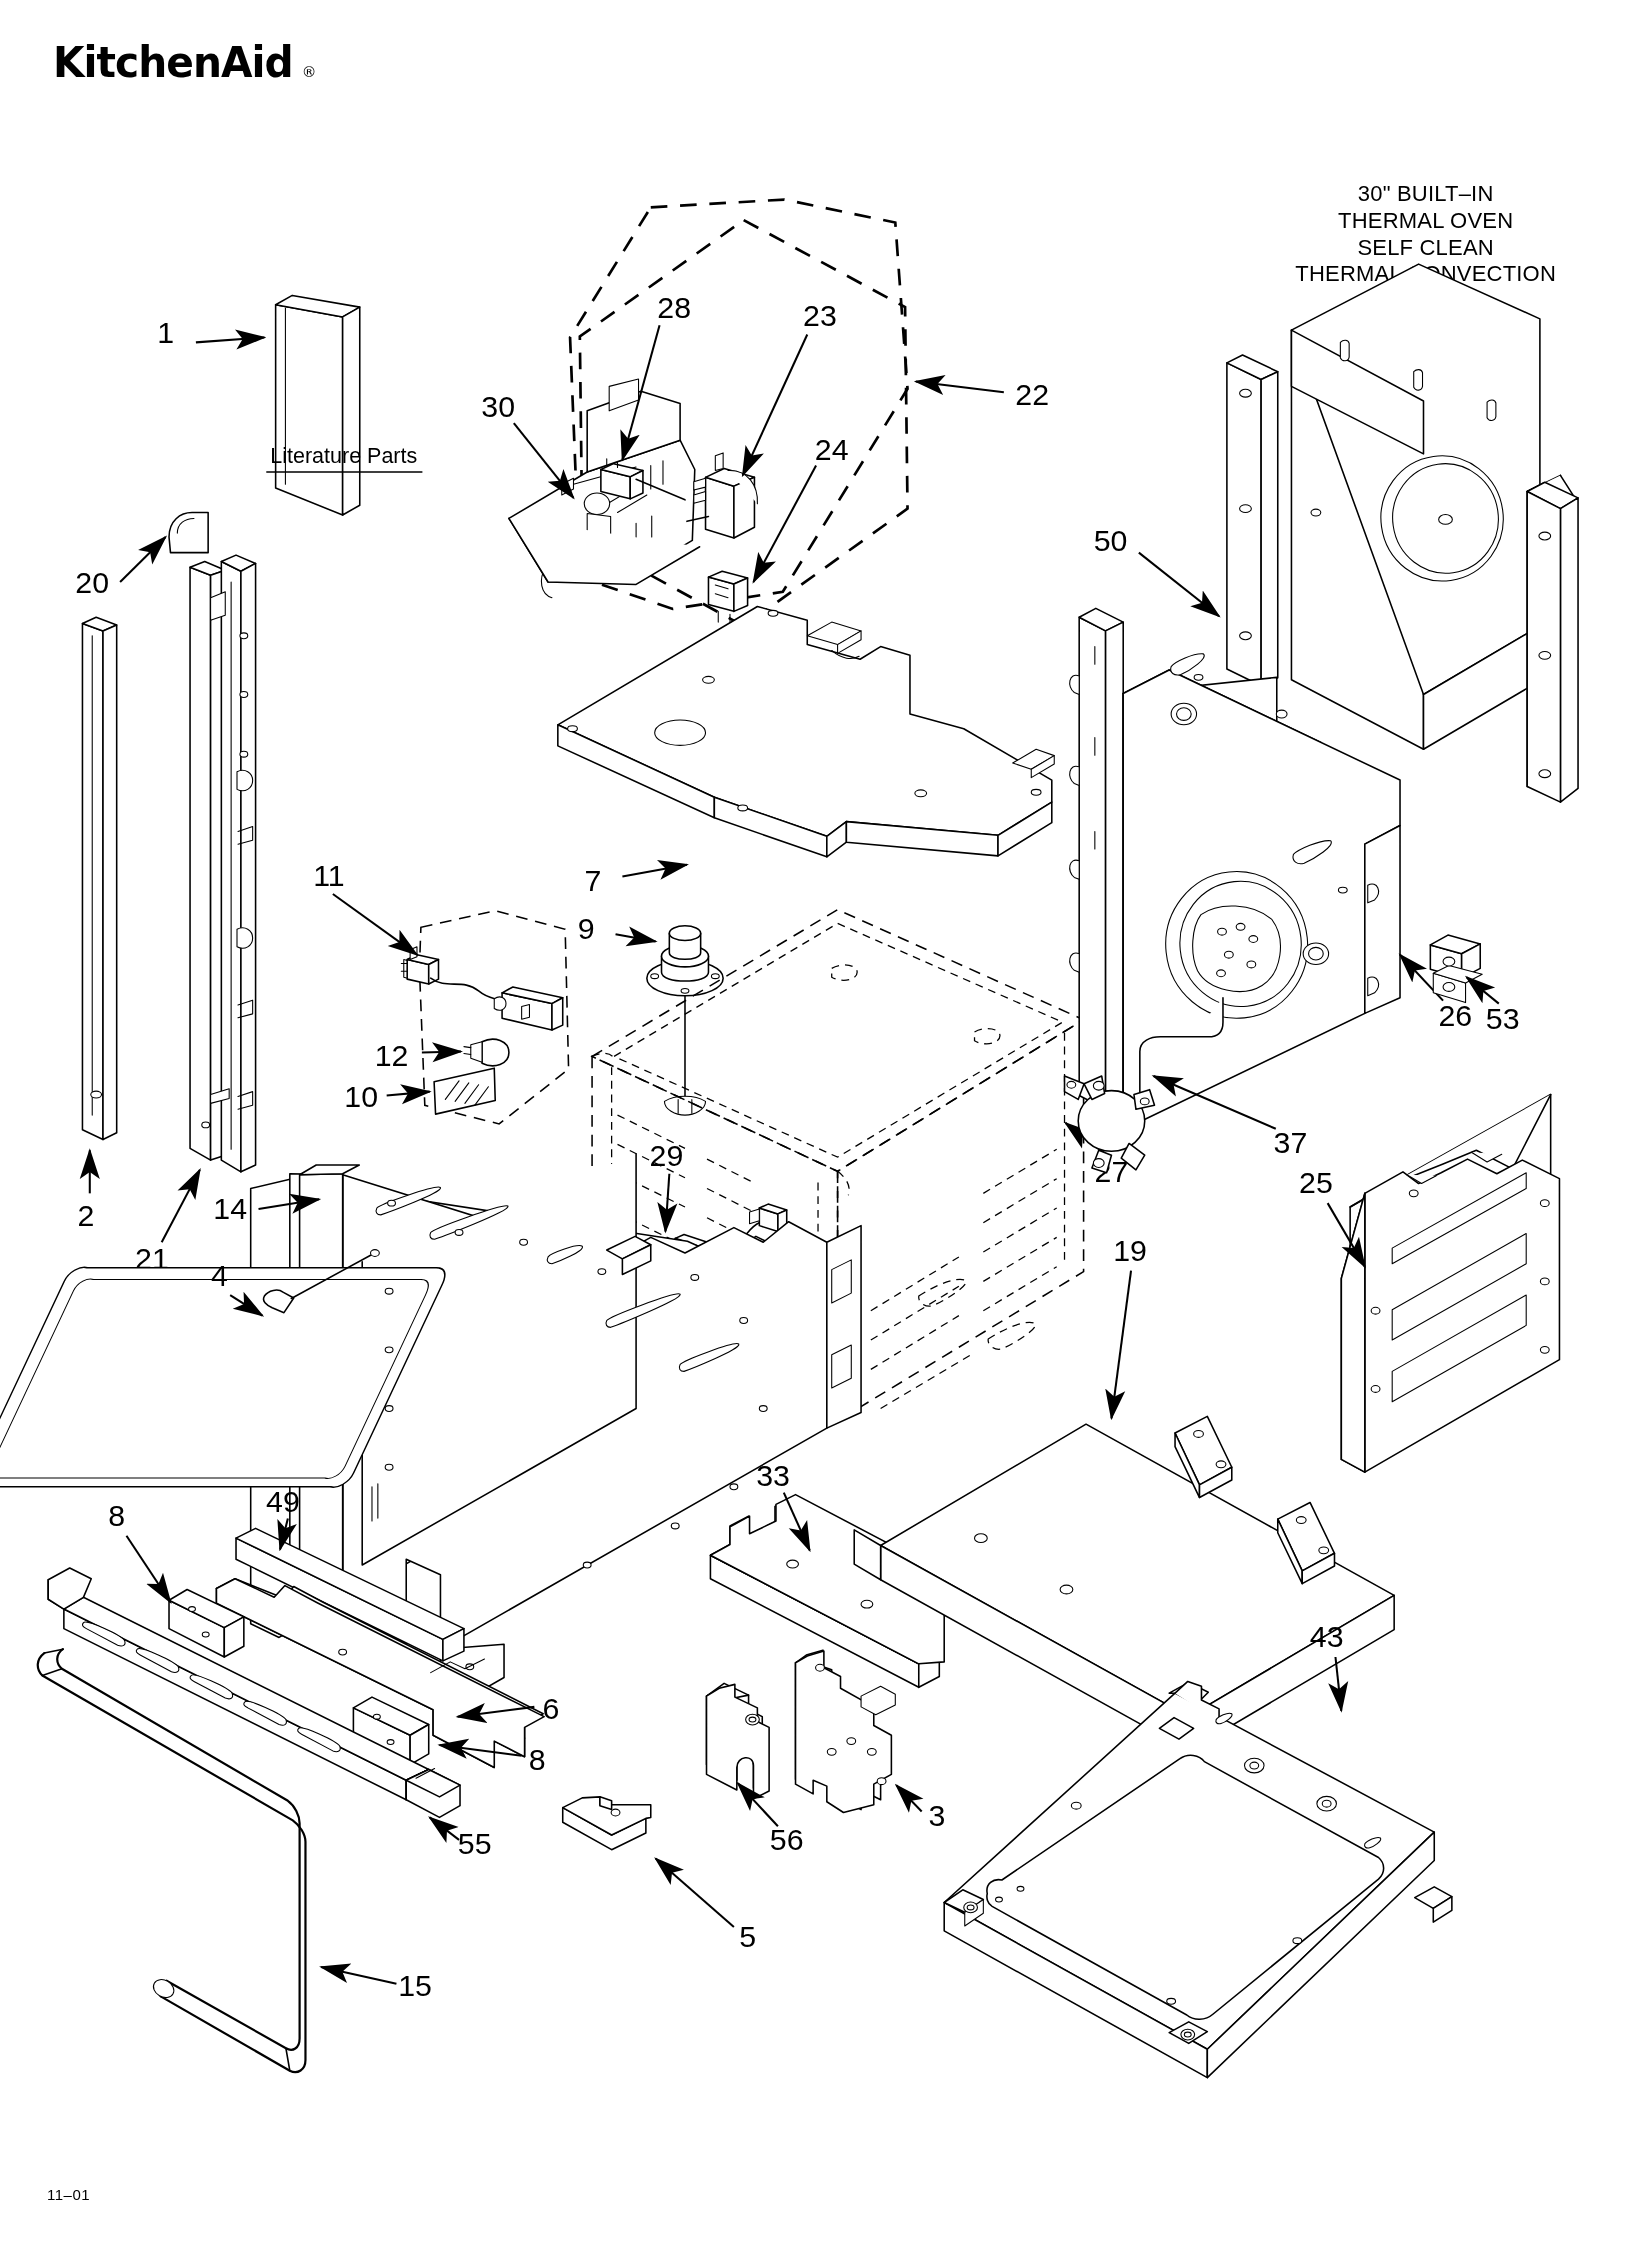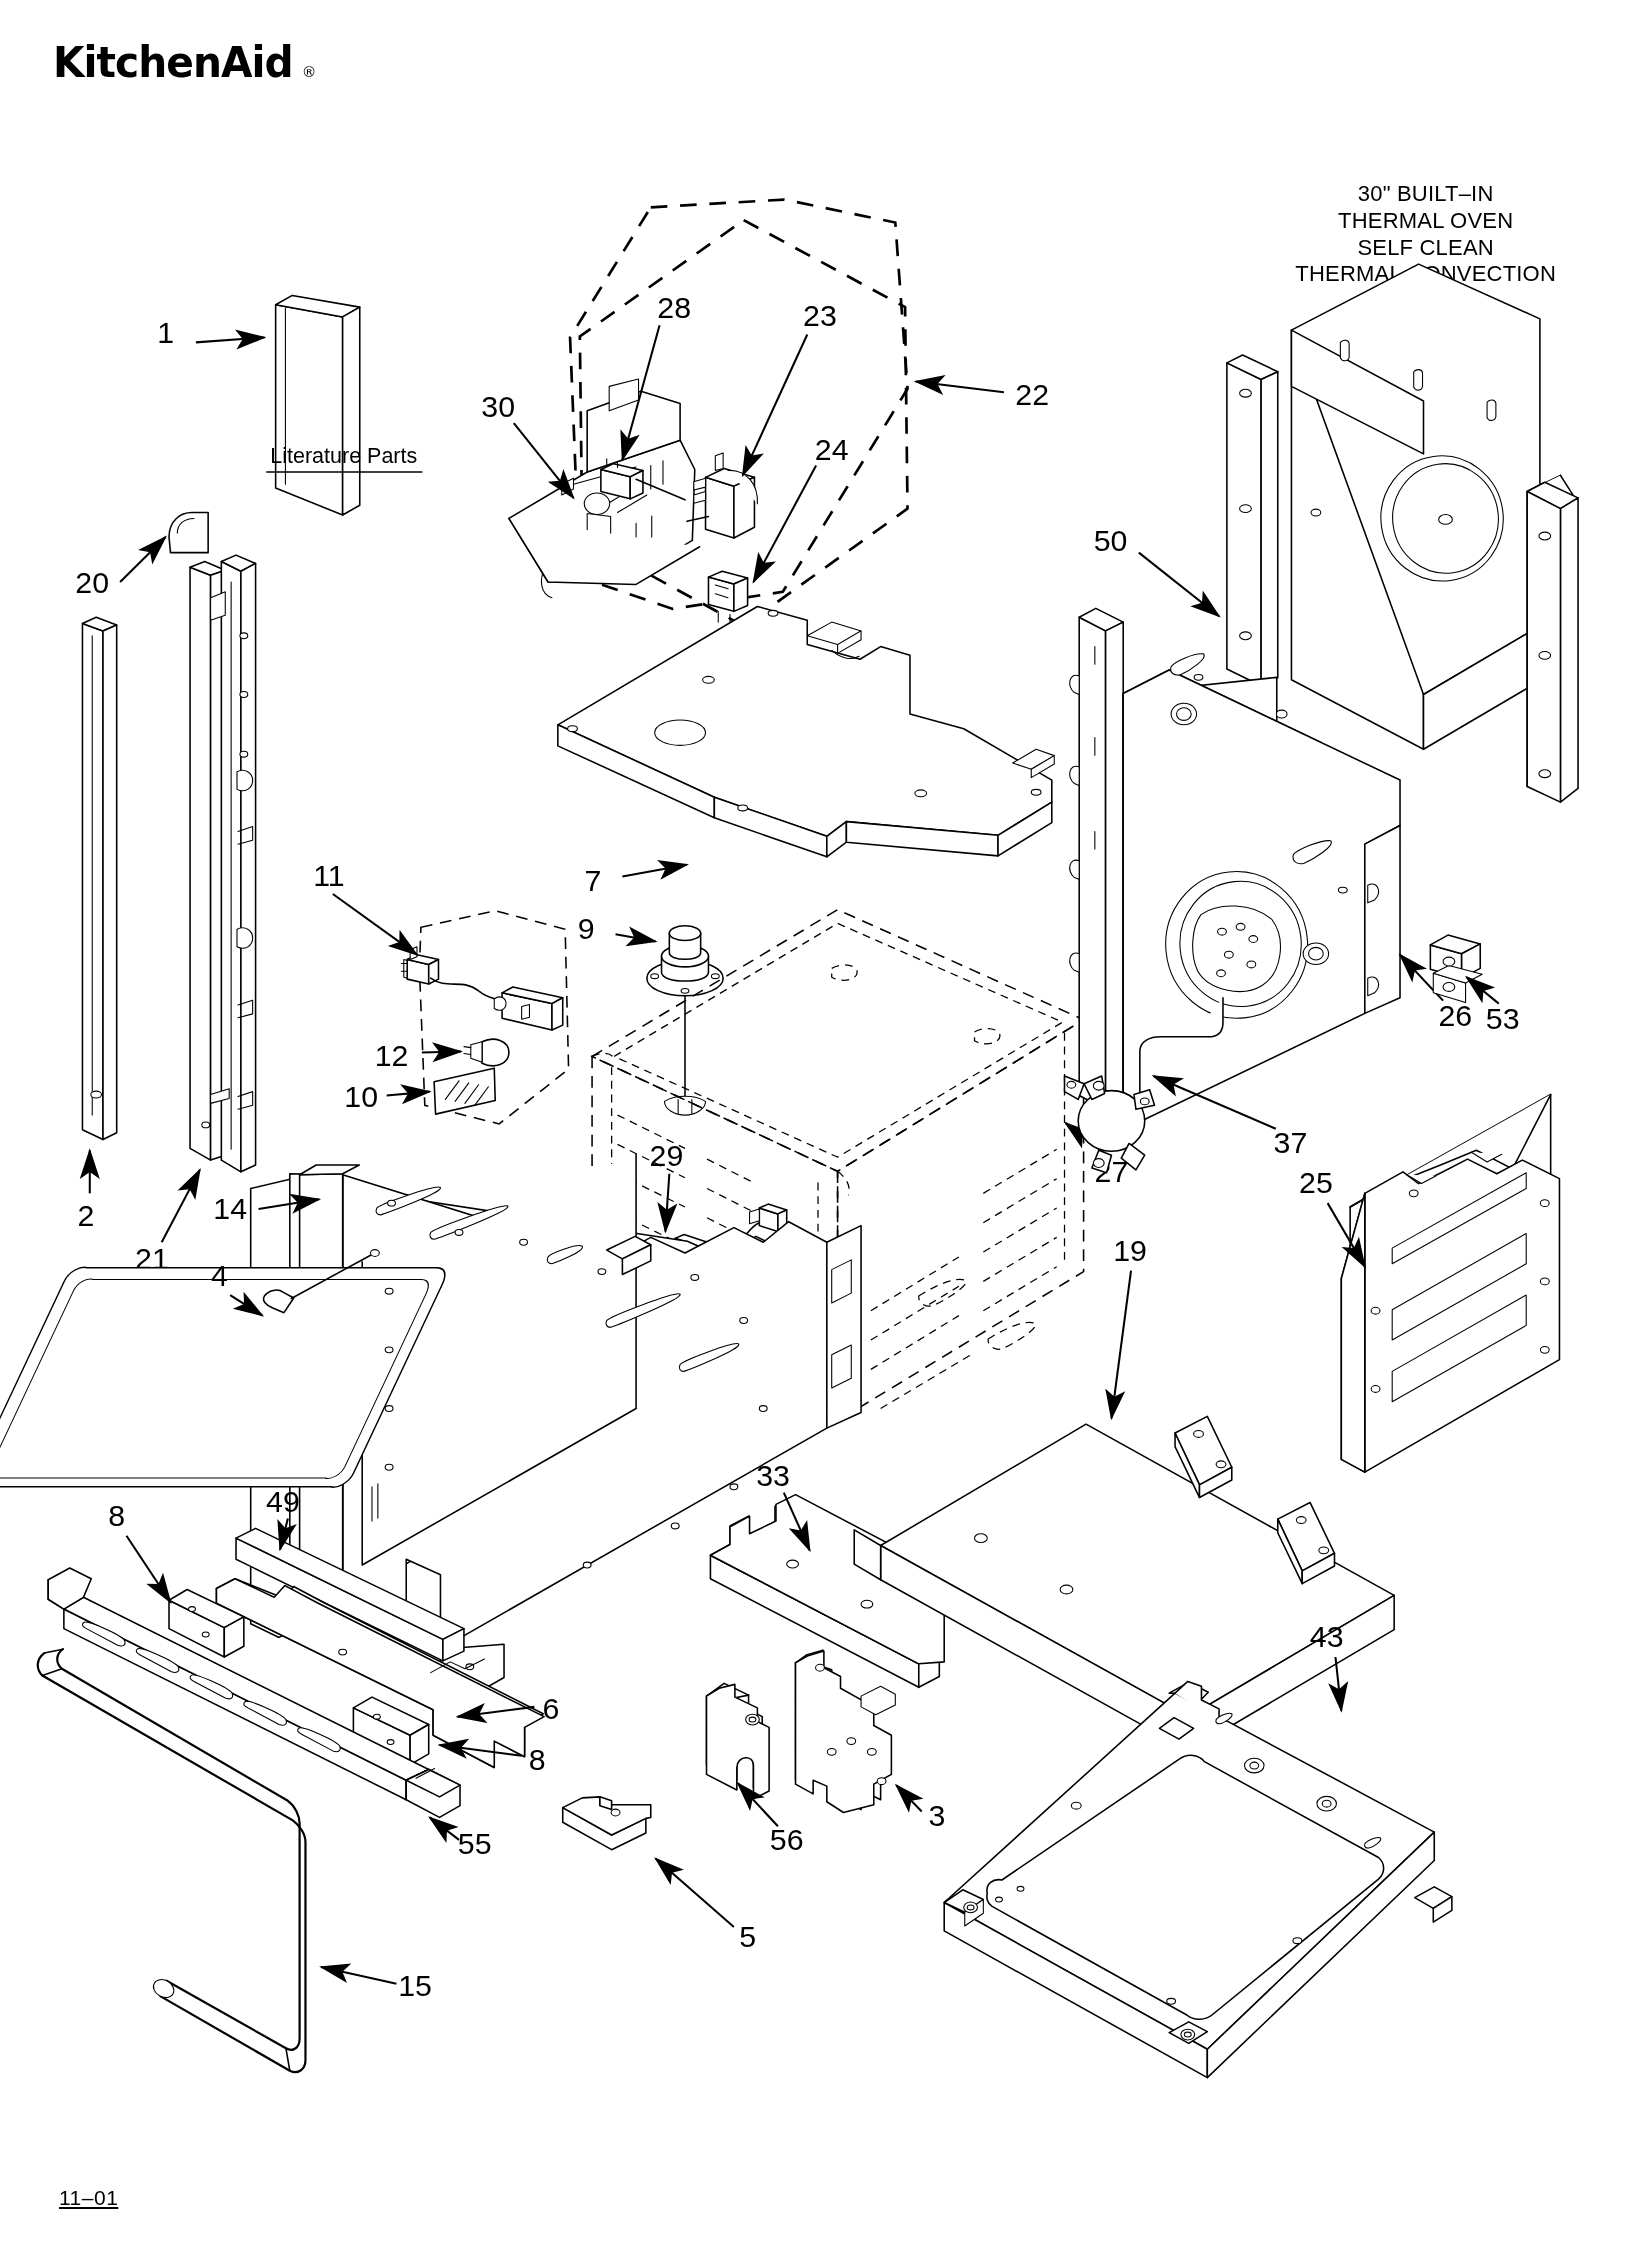--- a/index.html
+++ b/index.html
@@ -50,25 +50,24 @@
     text-align: center;
     font-size: 22px;
     line-height: 1.22;
     letter-spacing: 0.2px;
     white-space: nowrap;
   }
 
   
   #page-reference {
     position: absolute;
-    left: 59px;
+    left: 47px;
     top: 2186px;
-    font-size: 21px;
+    font-size: 15px;
     letter-spacing: 0.5px;
-    text-decoration: underline;
   }
 
   
   #drawing-canvas {
     position: absolute;
     left: 0;
     top: 0;
     width: 1638px;
     height: 2261px;
   }

